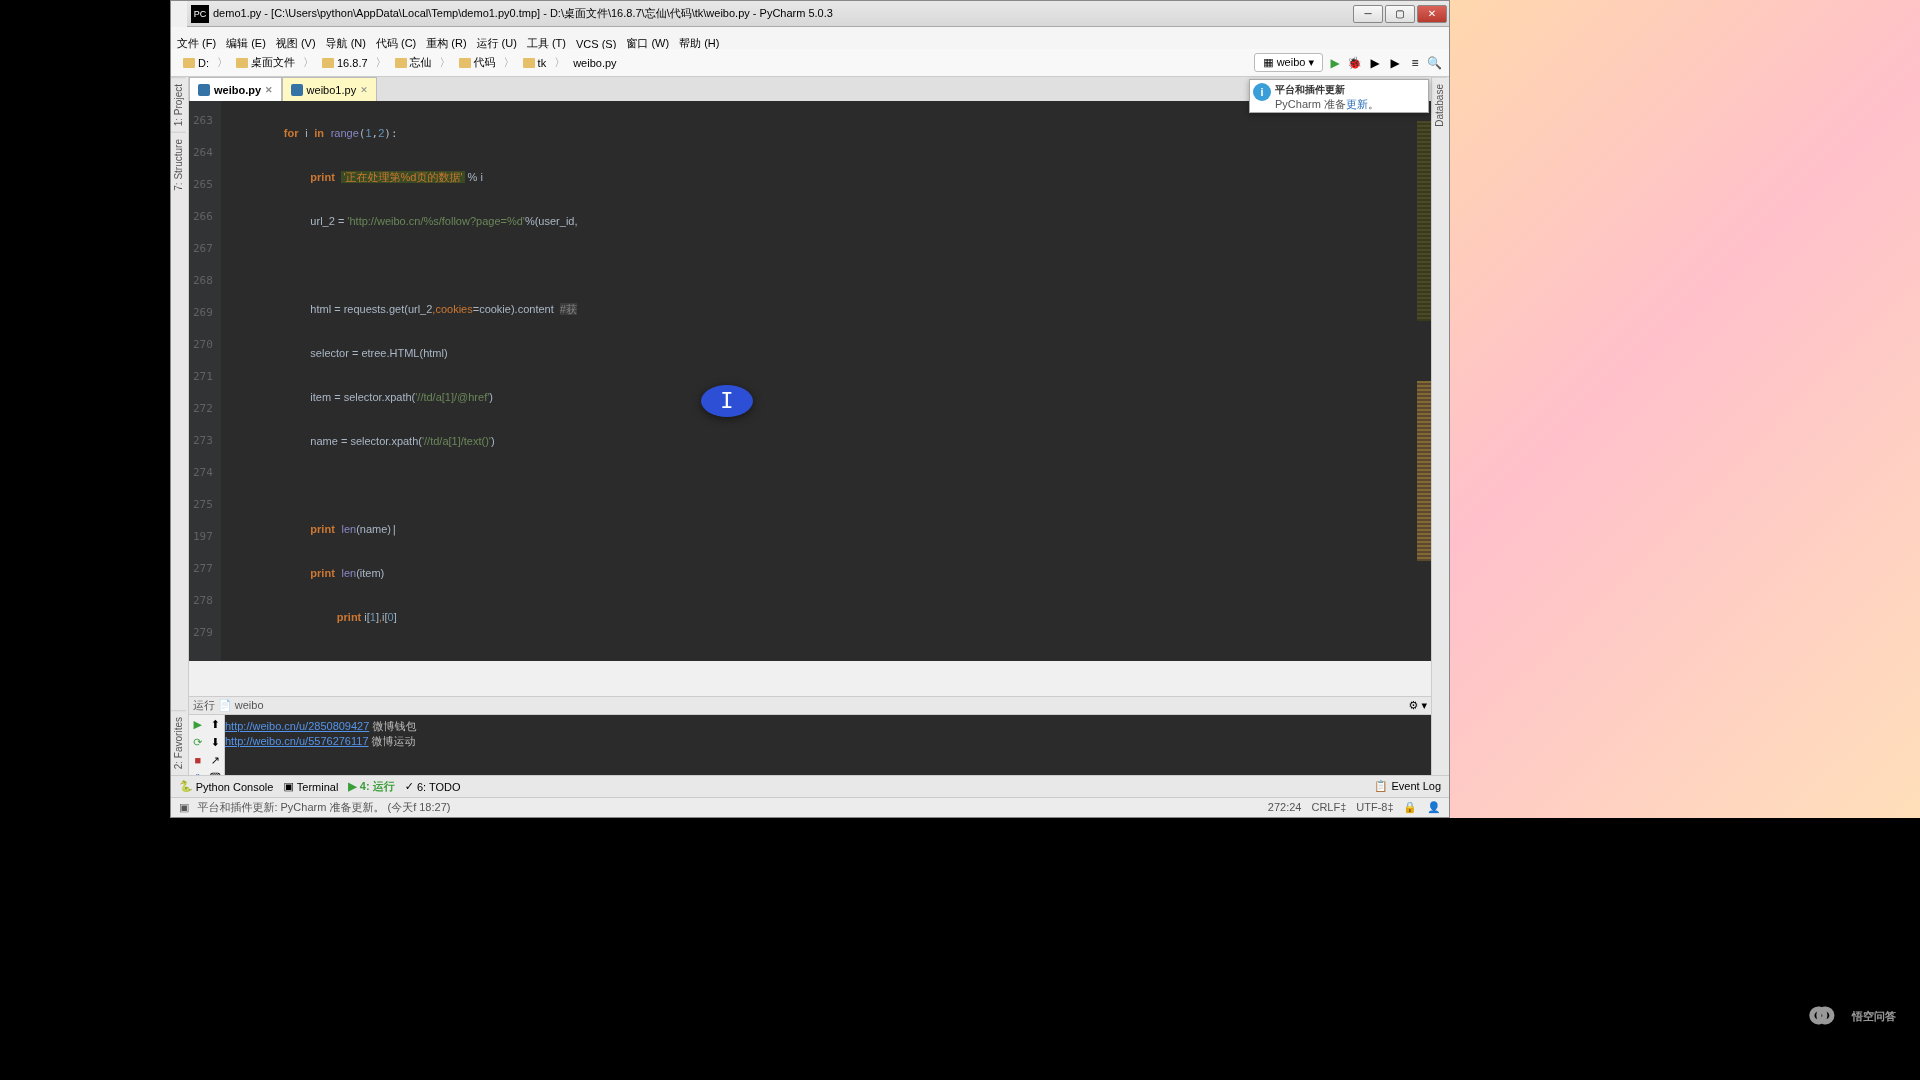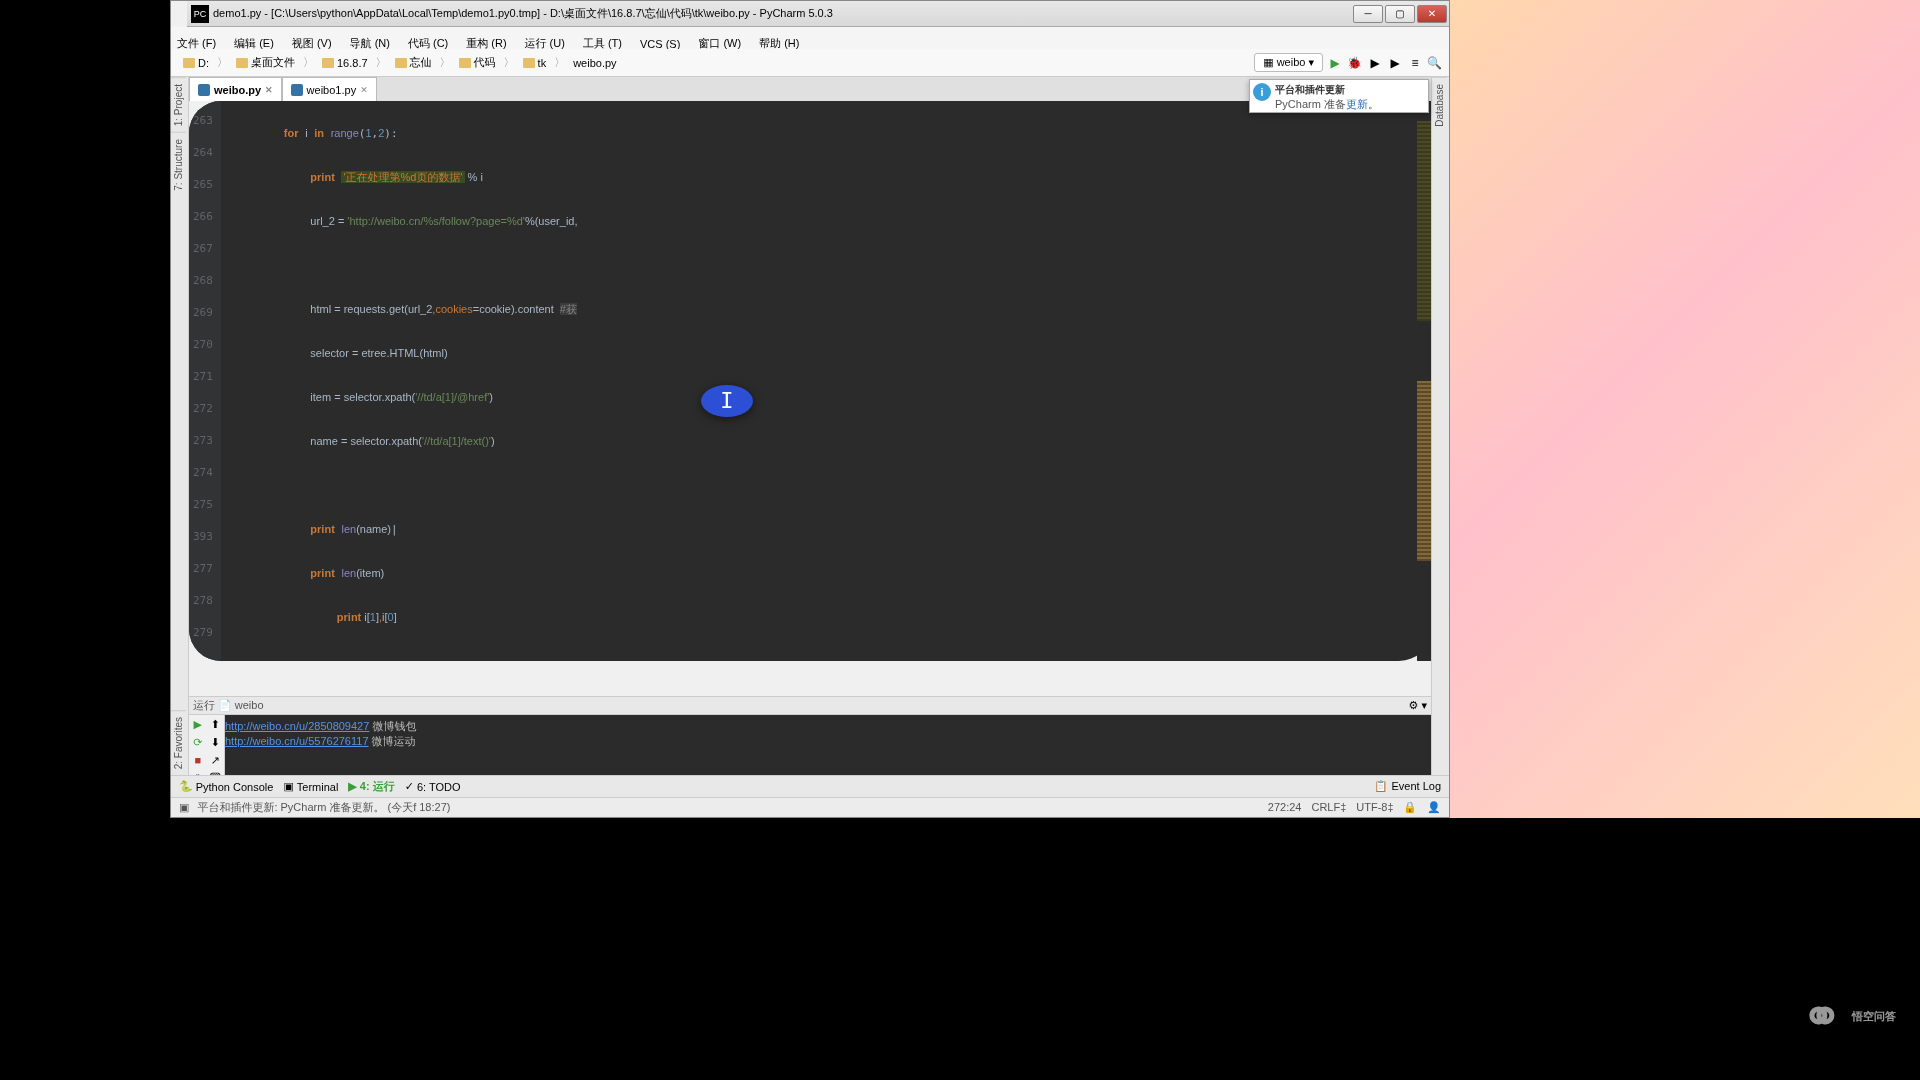--- a/index.html
+++ b/index.html
@@ -5,41 +5,41 @@
 * { margin: 0; padding: 0; box-sizing: border-box; font-family: "Segoe UI", Arial, sans-serif; font-size: 11px; }
 body { background: #000; width: 1920px; height: 1080px; position: relative; overflow: hidden; }
 .screenshot { position: absolute; left: 170px; top: 0; width: 1280px; height: 818px; background: #f0f0f0; border: 1px solid #888; }
 .desktop-bg { position:absolute; left:1260px; top:0; width:660px; height:818px; background: linear-gradient(135deg,#ffe0a3,#ffc0cb,#ffdfba); }
 .titlebar { position:absolute; top:0; left:16px; right:0; height:26px; background: linear-gradient(#e8e8e8,#d8d8d8); border-bottom:1px solid #aaa; display:flex; align-items:center; }
 .titlebar .app-icon { width:18px; height:18px; margin:0 4px; background:#000; color:#fff; font-size:9px; display:flex; align-items:center; justify-content:center; }
 .titlebar .title-text { flex:1; white-space:nowrap; overflow:hidden; }
 .window-controls { display:flex; gap:2px; margin-right:2px; }
 .win-btn { width:30px; height:18px; background:linear-gradient(#f8f8f8,#e0e0e0); border:1px solid #888; border-radius:2px; display:flex; align-items:center; justify-content:center; font-size:10px; }
 .win-btn.close { background:linear-gradient(#d9635a,#b93a2f); color:#fff; }
-.menubar { position:absolute; top:26px; left:0; right:0; height:34px; background:#f5f5f5; border-bottom:1px solid #ccc; display:flex; align-items:center; padding:0 6px; gap:18px; }
+.menubar { position:absolute; top:26px; left:0; right:0; height:34px; background:#f5f5f5; border-bottom:1px solid #ccc; display:flex; align-items:center; padding:0 6px; gap:10px; }
 .menubar span { cursor:pointer; }
 .toolbar { position:absolute; top:48px; left:0; right:0; height:28px; background:#f8f8f8; border-bottom:1px solid #ccc; display:flex; align-items:center; padding:0 6px; gap:4px; }
 .breadcrumb { display:flex; gap:2px; align-items:center; }
 .crumb { padding:2px 6px; border-radius:3px; display:flex; align-items:center; gap:3px; }
 .folder-icon { width:12px; height:10px; background:#e6c068; border-radius:1px; display:inline-block; }
 .crumb-arrow { color:#888; }
 .toolbar-right { margin-left:auto; display:flex; gap:4px; align-items:center; }
 .run-config { border:1px solid #bbb; padding:2px 8px; border-radius:3px; background:#fff; }
 .tb-icon { width:16px; height:16px; display:flex; align-items:center; justify-content:center; font-size:12px; }
 .tb-icon.green { color:#3a9e3a; }
 .tb-icon.bug { color:#7a7a7a; }
 .sidebar-left { position:absolute; top:76px; left:0; width:18px; bottom:42px; background:#e8e8e8; border-right:1px solid #ccc; }
 .side-tab { writing-mode:vertical-rl; transform:rotate(180deg); padding:6px 2px; font-size:10px; color:#555; text-align:center; border-bottom:1px solid #ccc; }
 .sidebar-right { position:absolute; top:76px; right:0; width:18px; bottom:42px; background:#e8e8e8; border-left:1px solid #ccc; }
 .filetabs { position:absolute; top:76px; left:18px; right:18px; height:24px; background:#e0e0e0; display:flex; }
-.filetab { padding:3px 8px; border:1px solid #bbb; background:#ffffff; display:flex; align-items:center; gap:4px; border-bottom:none; }
+.filetab { padding:3px 8px; border:1px solid #bbb; background:#fef9c3; display:flex; align-items:center; gap:4px; border-bottom:none; }
 .filetab.active { background:#fff; font-weight:bold; }
 .filetab .py-icon { width:12px; height:12px; background:#3572A5; border-radius:2px; }
 .filetab .close-x { color:#888; font-size:9px; }
-.editor { position:absolute; top:100px; left:18px; right:18px; bottom:156px; background:#2b2b2b; overflow:hidden; font-family:"Consolas","Courier New",monospace; font-size:24px;border-radius:32px; }
+.editor { position:absolute; top:100px; left:18px; right:18px; bottom:156px; background:#2b2b2b; overflow:hidden; font-family:"Consolas","Courier New",monospace; font-size:24px; }
 .editor-inner { display:flex; height:100%; position:relative; }
 .gutter { background:#313335; color:#606366; padding:4px 8px 4px 4px; text-align:right; }
 .gutter div { height:32px; line-height:32px; font-family:"Consolas",monospace; }
 .code { color:#a9b7c6; padding:4px 0 4px 10px; white-space:pre; position:relative; flex:1; overflow:hidden; }
 .code div { height:32px; line-height:32px; font-family:"Consolas",monospace; }
 .kw { color:#cc7832; font-weight:bold; }
 .fn { color:#8888c6; }
 .str { color:#6a8759; }
 .str-hl { color:#cc7832; background:#3a4a22; padding:0 2px; }
 .num { color:#6897bb; }
@@ -177,21 +177,21 @@
           <div>266</div>
         <div>267</div>
           <div>268</div>
           <div>269</div>
           <div>270</div>
         <div>271</div>
           <div>272</div>
           <div>273</div>
           <div>274</div>
         <div>275</div>
-          <div>393</div>
+          <div>197</div>
           <div>277</div>
           <div>278</div>
         <div>279</div>
       </div>
       <div class="code">
 <div>        <span class="kw">for</span> <span>i</span> <span class="kw">in</span> <span class="fn">range</span>(<span class="num">1</span>,<span class="num">2</span>):</div>
 <div>            <span class="kw">print</span> <span class="str-hl">'正在处理第%d页的数据'</span><span> % i</span></div>
 <div>            <span>url_2 = </span><span class="str">'http://weibo.cn/%s/follow?page=%d'</span><span>%(user_id,</span></div>
 <div> </div>
 <div>            <span>html = requests.get(url_2</span><span class="named">,</span><span class="named">cookies</span><span>=cookie).content  </span><span class="cmt">#获</span></div>

